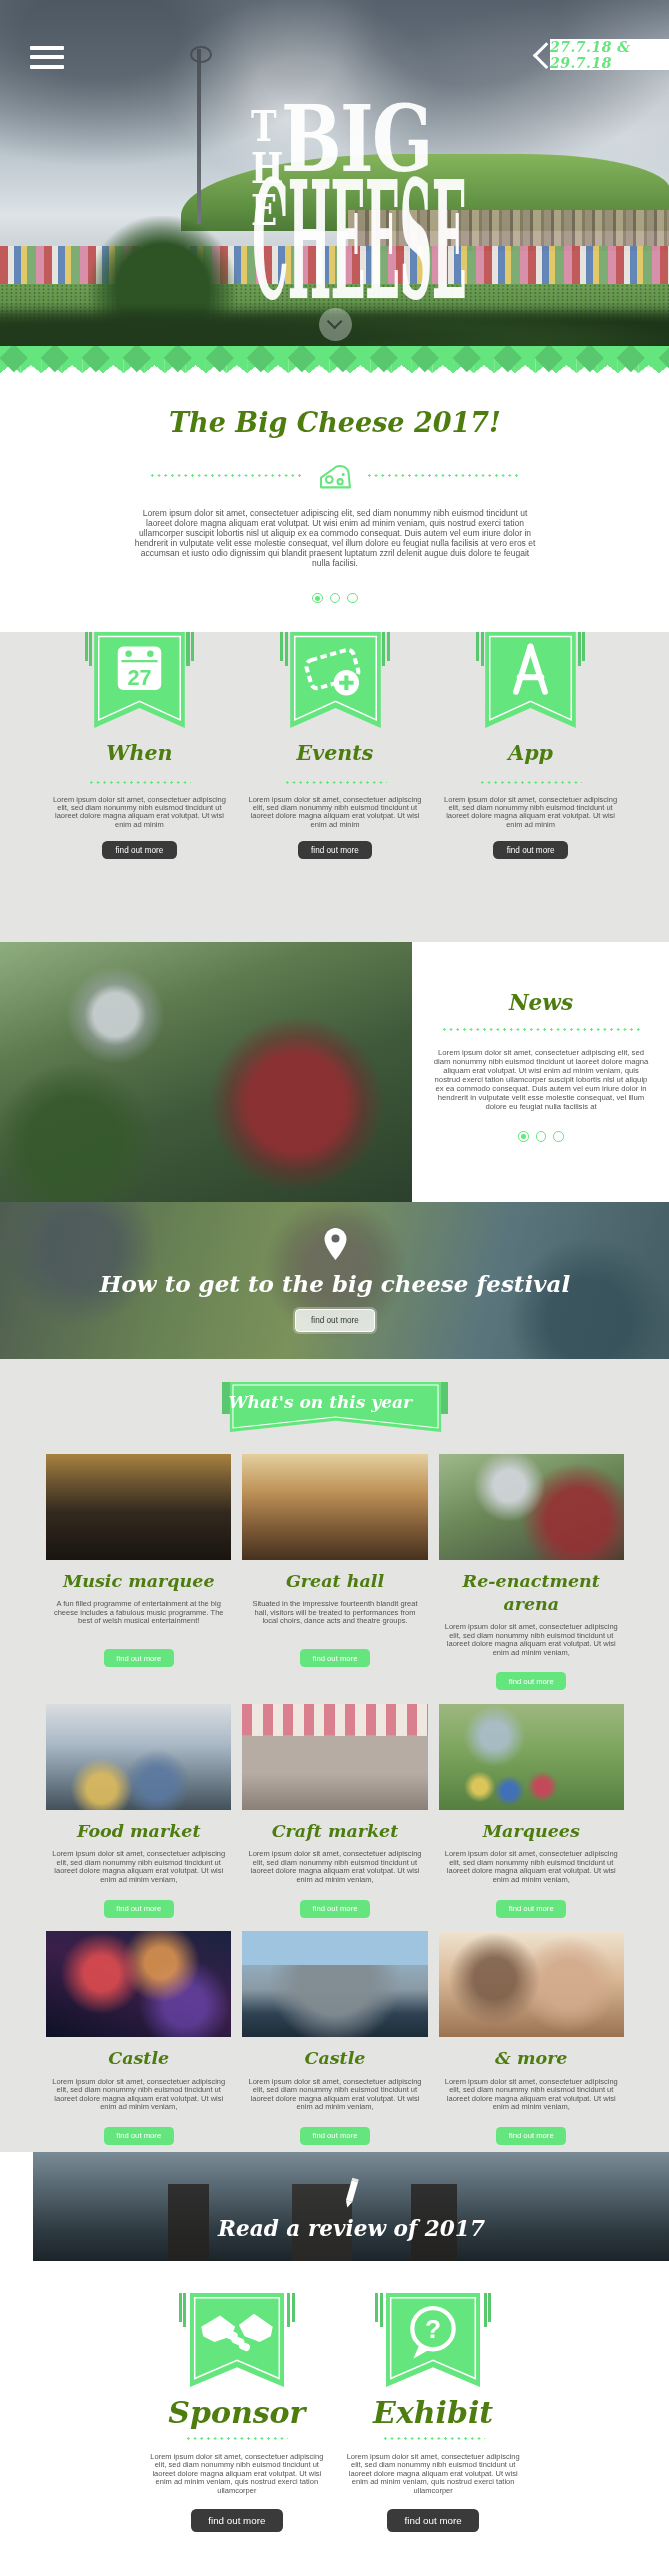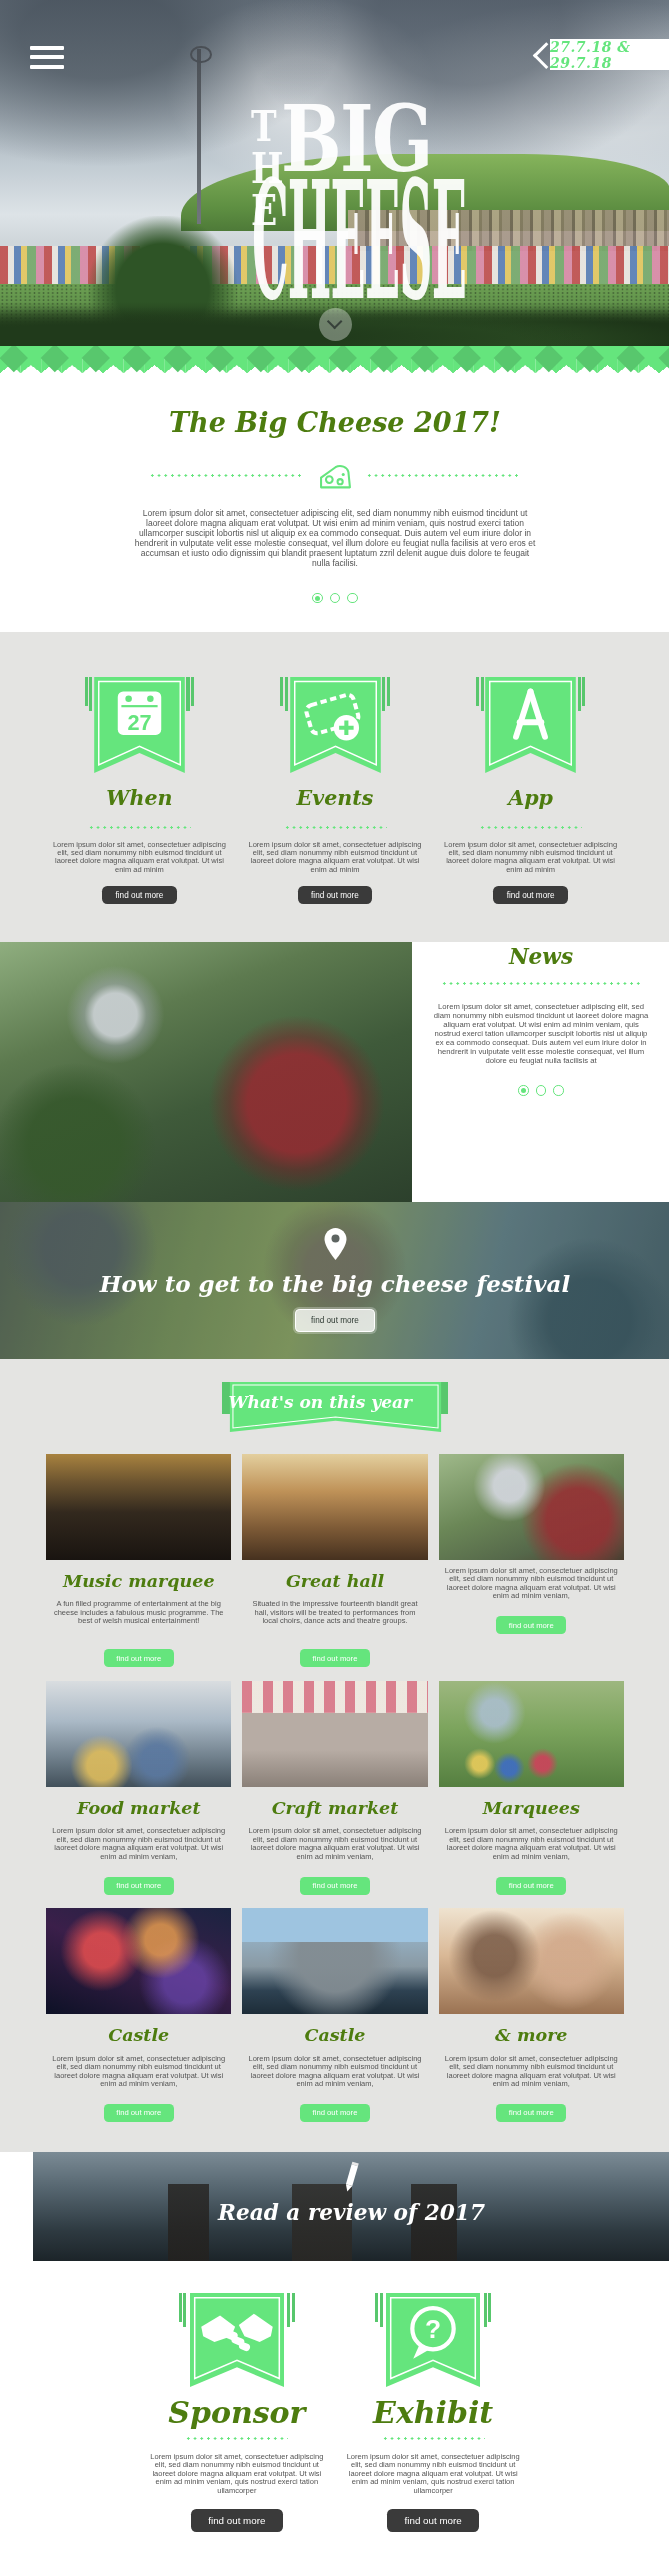--- a/index.html
+++ b/index.html
@@ -88,41 +88,41 @@
 
   
   .intro{height:259px;padding-top:32px;text-align:center;}
   .intro h1{font-size:27px;line-height:36px;}
   .divider{display:flex;align-items:center;justify-content:center;gap:14.4px;margin-top:20.6px;}
   .dotline.wide{width:155px;}
   .intro p{width:402px;margin:18.5px auto 0;font-size:8.5px;line-height:10px;color:#555;}
   .intro .dots{margin-top:25px;}
 
   
-  .features{height:310px;background:var(--gray-bg);padding-top:45px;}
+  .features{height:310px;background:var(--gray-bg);}
   .features-row{display:flex;justify-content:center;gap:20.6px;}
   .feature{width:175px;text-align:center;}
   .ribbon-wrap{position:relative;width:91px;height:96px;margin:0 auto;}
   .ribbon-wrap .tab{position:absolute;top:0;width:3.1px;height:34px;background:var(--green-mid);}
   .ribbon-wrap .tab.l1{left:-4.6px;}  .ribbon-wrap .tab.l2{left:-9.3px;height:29px;}
   .ribbon-wrap .tab.r1{right:-4.6px;} .ribbon-wrap .tab.r2{right:-9.3px;height:29px;}
   .feature h2{font-size:20.6px;line-height:30px;margin-top:10.3px;}
   .feature .dotline{margin-top:12.4px;width:103px;}
   .feature p{margin:10.3px auto 0;width:175px;font-size:7.5px;line-height:8.2px;color:#555;}
   .feature .btn{margin-top:12.4px;}
 
   
   .news{height:260px;display:flex;}
   .news-photo{width:412px;height:260px;
     background:
       radial-gradient(circle at 28% 28%,rgba(205,210,215,.9) 0 21.6px,rgba(160,168,175,.55) 31px,transparent 49px),
       radial-gradient(circle at 72% 62%,rgba(148,44,50,.88) 0 49px,rgba(120,40,44,.5) 67px,transparent 88px),
       radial-gradient(circle at 18% 78%,rgba(54,88,44,.9) 0 46px,transparent 82px),
       linear-gradient(160deg,#8fae7f 0%,#5d7a4f 30%,#3f5a3a 58%,#2c402c 100%);}
-  .news-body{flex:1;text-align:center;}
+  .news-body{flex:1;padding-top:46px;text-align:center;}
   .news-body h2{font-size:21.6px;line-height:29px;}
   .news-body .dotline{margin-top:11.3px;width:201px;}
   .news-body p{width:216px;margin:14.4px auto 0;font-size:7.7px;line-height:9px;color:#555;}
   .news-body .dots{margin-top:20.6px;}
 
   
   .getting{height:157px;text-align:center;padding-top:26px;position:relative;
     background:
       radial-gradient(circle at 50% 42%,rgba(125,120,108,.85) 0 28px,rgba(108,104,94,.45) 46px,transparent 72px),
       radial-gradient(circle at 12% 30%,rgba(90,102,110,.8) 0 36px,transparent 77px),
@@ -175,21 +175,21 @@
   .img-castlecard{background:
       linear-gradient(180deg,#9ec4e0 0 32%,transparent 32%),
       radial-gradient(circle at 50% 45%,rgba(130,140,146,.95) 0 36px,transparent 67px),
       linear-gradient(180deg,#9ec4e0 0%,#8a9aa4 55%,#2e4252 78%,#1d2c38 100%);}
   .img-more{background:
       radial-gradient(circle at 30% 45%,rgba(120,90,70,.85) 0 20.6px,transparent 46px),
       radial-gradient(circle at 70% 50%,rgba(210,170,140,.9) 0 23px,transparent 49px),
       linear-gradient(180deg,#efe3d0 0%,#d9b896 45%,#9a7252 100%);}
 
   
-  .review{height:109px;text-align:center;padding-top:9px;position:relative;overflow:hidden;
+  .review{height:109px;text-align:center;padding-top:25px;position:relative;overflow:hidden;
     background:linear-gradient(180deg,#7b8b95 0%,#55656f 34%,#2e3a41 72%,#1c2429 100%);margin-left:33px;}
   .review::before{content:"";position:absolute;left:14%;right:14%;bottom:0;height:77px;opacity:.8;
     background:linear-gradient(90deg,transparent 0 10%,#24211e 10% 19%,transparent 19% 37%,#2b2824 37% 50%,transparent 50% 63%,#24211e 63% 73%,transparent 73%);}
   .review > *{position:relative;}
   .review h2{color:#fff;font-size:21.6px;line-height:27px;margin-top:3.1px;}
 
   
   .involve{height:318px;padding-top:32px;}
   .involve-row{display:flex;justify-content:center;gap:11.3px;}
   .involve-col{width:185px;text-align:center;}
@@ -387,20 +387,21 @@
         <button class="btn btn-green">find out more</button>
       </div>
       <div class="card">
         <div class="img img-hall"></div>
         <h3 class="script">Great hall</h3>
         <p>Situated in the impressive fourteenth blandit great hall, visitors will be treated to performances from local choirs, dance acts and theatre groups.</p>
         <button class="btn btn-green">find out more</button>
       </div>
       <div class="card">
         <div class="img img-arena"></div>
+        <h3 class="script">Re-enactment arena</h3>
         <p>Lorem ipsum dolor sit amet, consectetuer adipiscing elit, sed diam nonummy nibh euismod tincidunt ut laoreet dolore magna aliquam erat volutpat. Ut wisi enim ad minim veniam,</p>
         <button class="btn btn-green">find out more</button>
       </div>
       <div class="card">
         <div class="img img-food"></div>
         <h3 class="script">Food market</h3>
         <p>Lorem ipsum dolor sit amet, consectetuer adipiscing elit, sed diam nonummy nibh euismod tincidunt ut laoreet dolore magna aliquam erat volutpat. Ut wisi enim ad minim veniam,</p>
         <button class="btn btn-green">find out more</button>
       </div>
       <div class="card">

